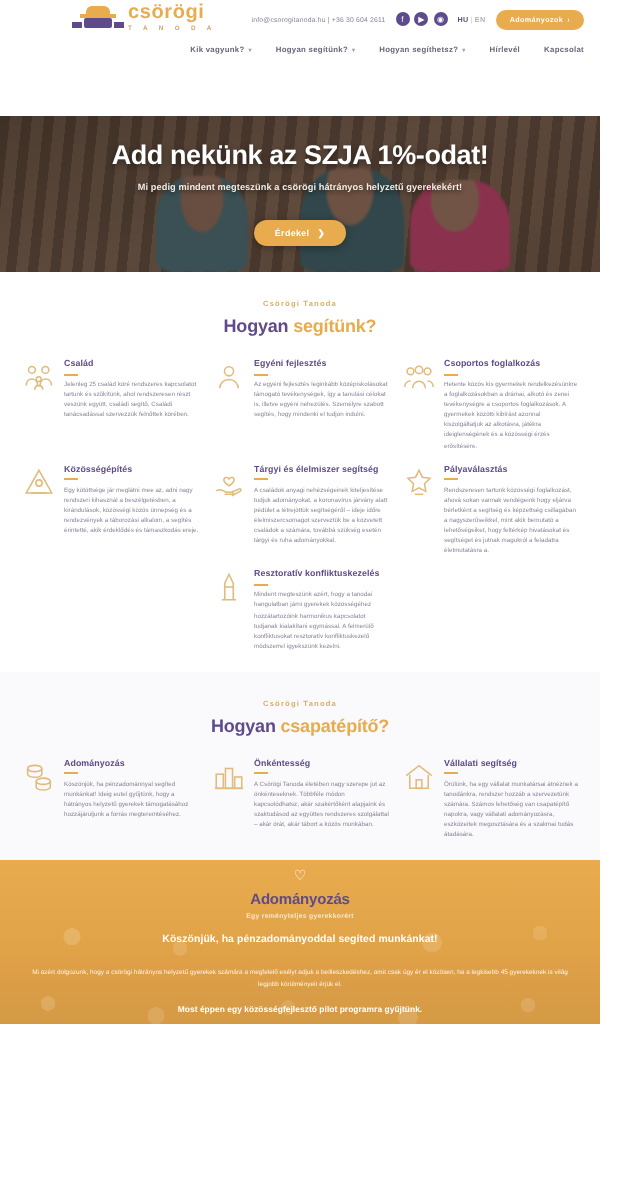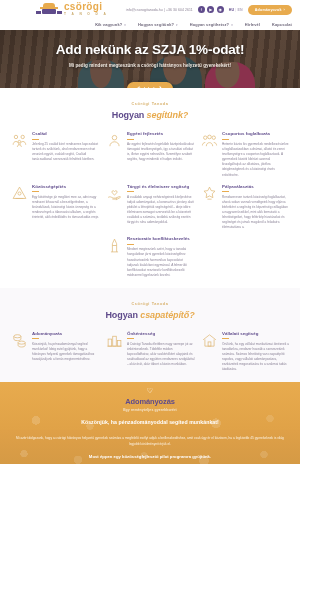--- a/index.html
+++ b/index.html
@@ -67,26 +67,27 @@
   }
   .nav-item {
     font-size:3.9px; color:#6b6478; font-weight:600;
     letter-spacing:.15px; white-space:nowrap; cursor:pointer;
     display:flex; align-items:center; gap:2px;
   }
   .caret { font-size:3px; color:#a79fb5; }
 
   
   .hero {
-    height:58px; position:relative; overflow:hidden;
+    height:78px; position:relative; overflow:hidden;
     background:
       radial-gradient(ellipse 60px 40px at 22% 55%, #6b5a4a 0%, transparent 70%),
       radial-gradient(ellipse 50px 46px at 55% 60%, #8a6a58 0%, transparent 70%),
       radial-gradient(ellipse 55px 40px at 82% 50%, #7a5f4c 0%, transparent 70%),
       linear-gradient(160deg,#5b4a3c 0%,#7b6352 45%,#6a5444 100%);
+    margin-top: 28px;
   }
   .hero .stripes {
     position:absolute; inset:0;
     background:repeating-linear-gradient(96deg,
       rgba(40,28,20,.40) 0px, rgba(40,28,20,.40) 5px,
       rgba(120,96,74,.15) 5px, rgba(120,96,74,.15) 11px);
   }
   .hero .figA {
     position:absolute; left:78px; top:30px; width:46px; height:48px;
     background:radial-gradient(ellipse at 50% 22%, #8d6a5a 0 32%, #3f6e7a 34% 100%);
@@ -130,21 +131,21 @@
   .section { padding:14px 10px 10px; background:#fff; }
   .sec-alt { background:#faf9fb; }
   .eyebrow {
     text-align:center; font-size:3.8px; font-weight:700; color:#d7b06a;
     letter-spacing:.6px; margin-bottom:4px;
   }
   .sec-title {
     text-align:center; font-size:9px; font-weight:700; letter-spacing:-.1px;
   }
   .sec-title .p { color:#5f4b8b; }
-  .sec-title .o { color:#e8ab4e;font-style:italic; }
+  .sec-title .o { color:#e8ab4e; }
 
   .grid { display:grid; grid-template-columns:repeat(3,1fr); gap:6px 5px; margin-top:11px; }
   .card { display:flex; gap:3px; }
   .card-ico {
     width:19px; min-width:19px; height:19px; margin-top:1px;
     display:flex; align-items:flex-start; justify-content:center;
   }
   .card-body { flex:1; min-width:0; }
   .card-title {
     font-size:4.4px; font-weight:700; color:#5f4b8b; letter-spacing:.05px;

